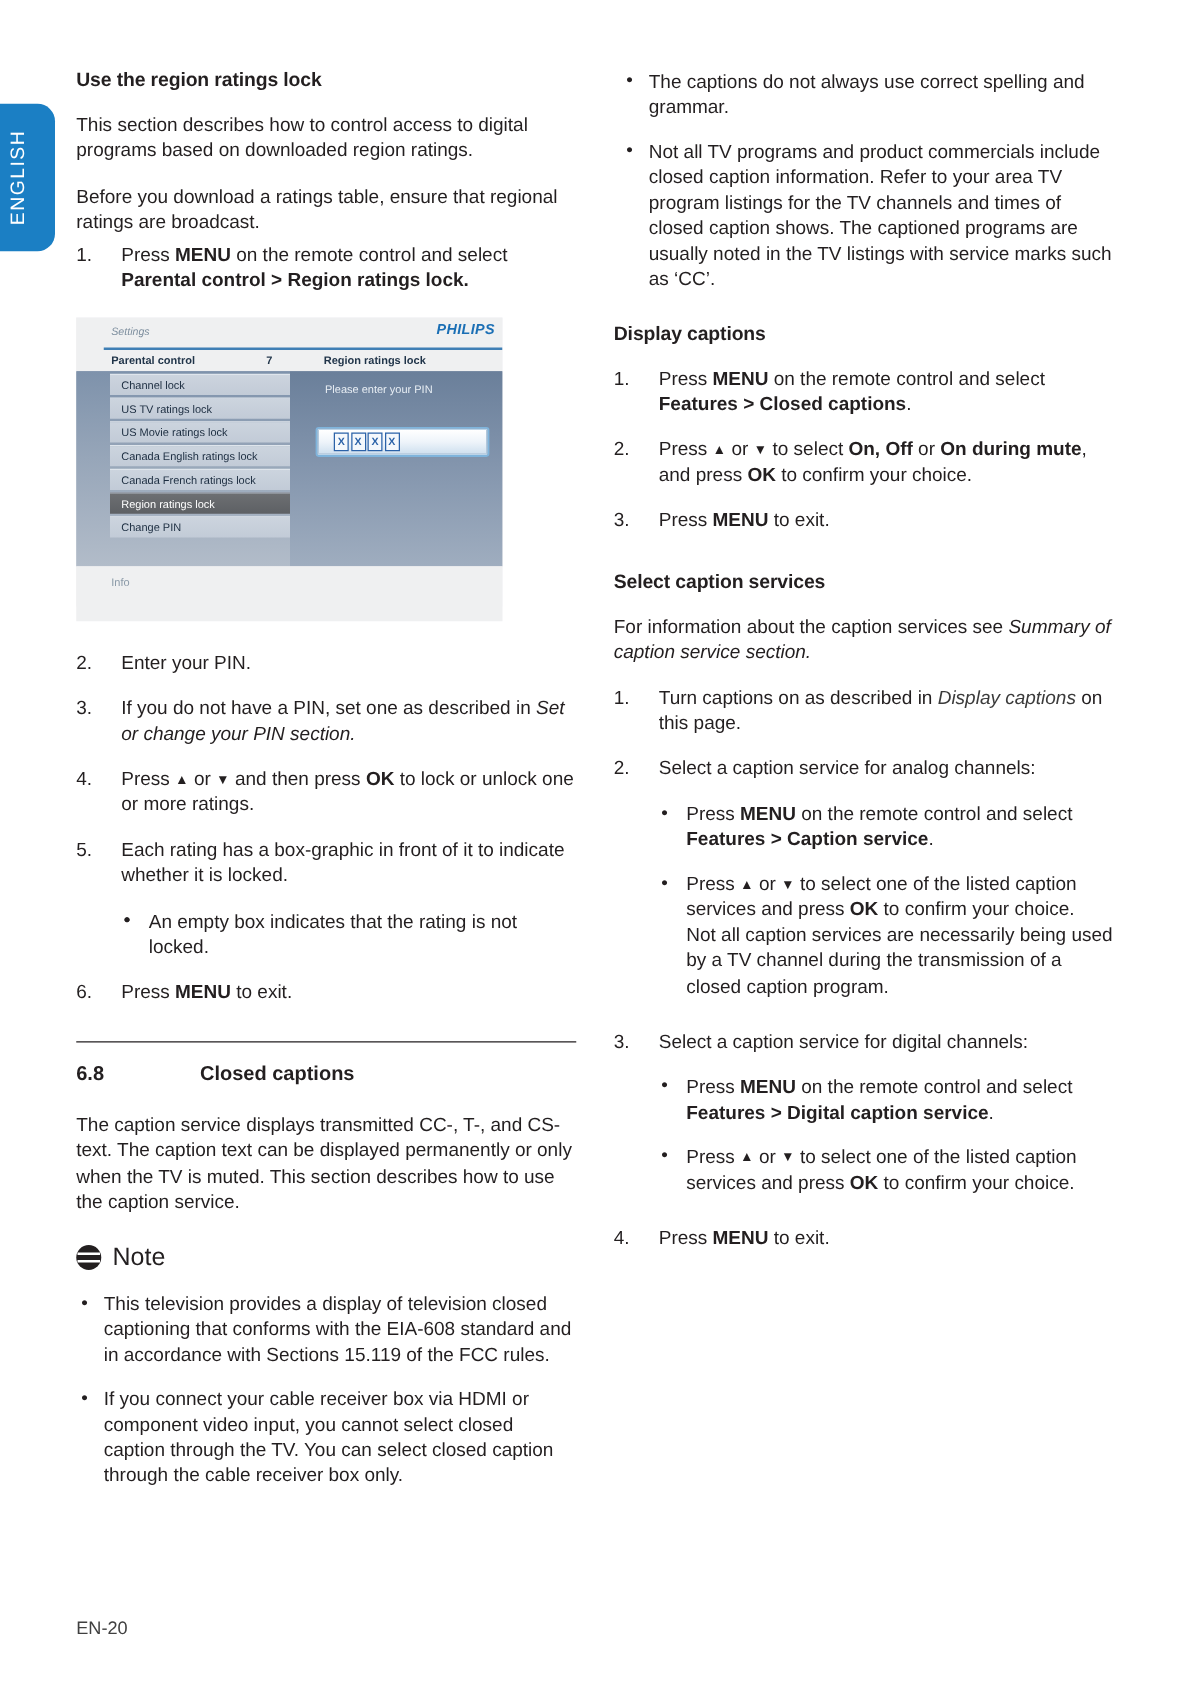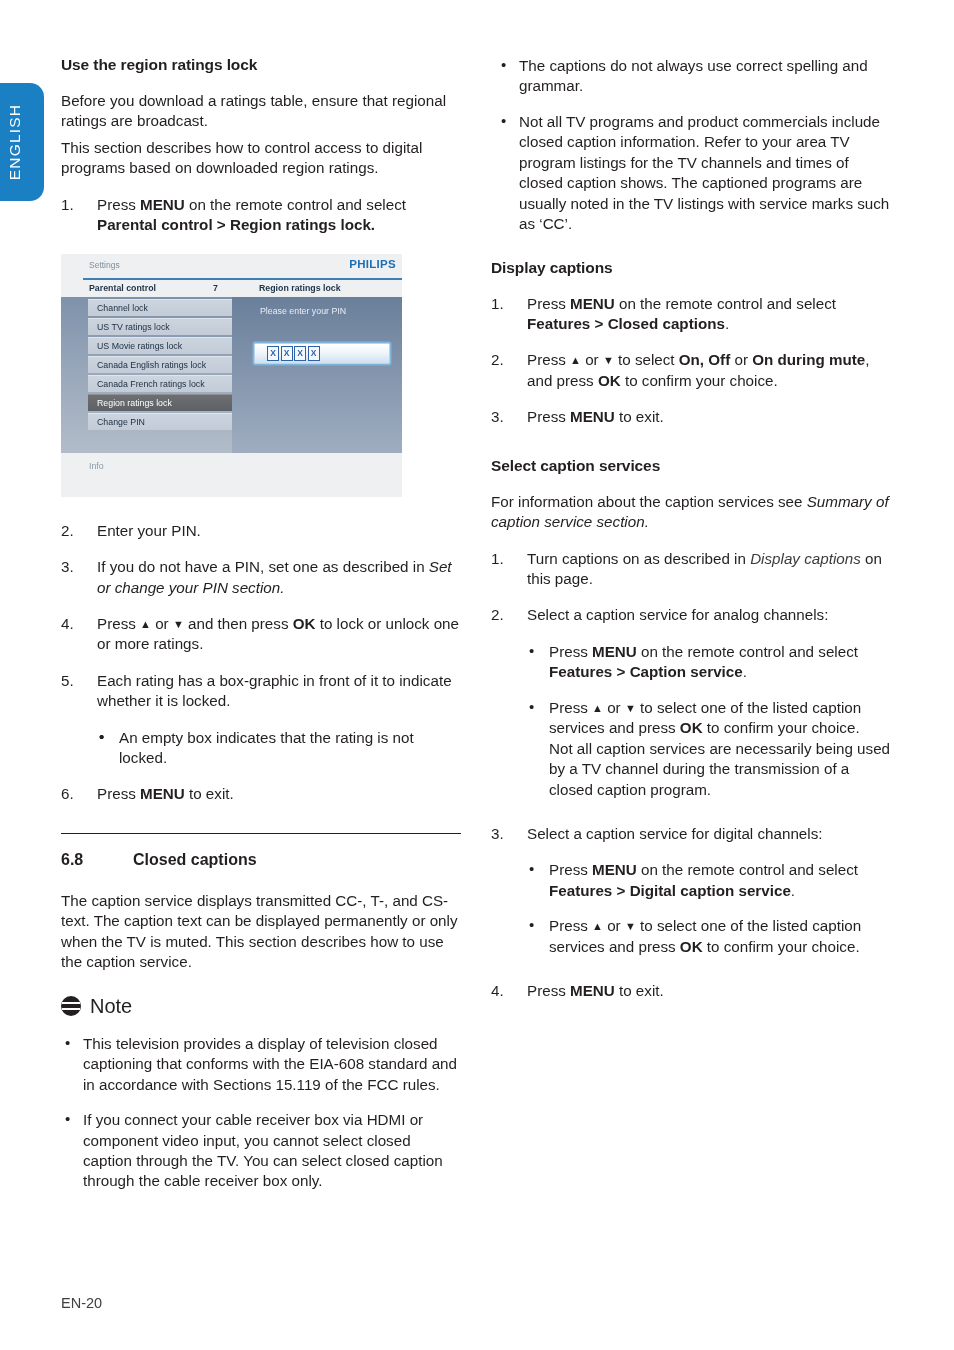--- a/index.html
+++ b/index.html
@@ -120,20 +120,21 @@
     border: 0;
     border-top: 1.6px solid #231f20;
     margin: 0 0 17px 0;
     width: 400px;
   }
   .sec-head {
     font-size: 16px;
     font-weight: bold;
     margin: 0 0 22px 0;
     display: flex;
+    gap: 27px;
   }
   .sec-head .sec-no { width: 72px; }
 
   
   .note-head {
     display: flex;
     align-items: center;
     margin: 0 0 16px 0;
   }
   .note-icon {
@@ -176,20 +177,21 @@
     height: 243px;
     margin: 18px 0 24px 0;
     background: #eff0f1;
     font-family: "Liberation Sans", sans-serif;
     overflow: hidden;
   }
   .tv-topbar {
     position: relative;
     height: 26px;
     background: #eff0f1;
+    font-style: italic;
   }
   .tv-topbar .tv-settings-label {
     position: absolute;
     left: 28px;
     top: 6px;
     font-size: 8.5px;
     color: #7d8e9e;
   }
   .tv-topbar .tv-brand {
     position: absolute;
@@ -317,22 +319,22 @@
 <body>
 
 <div class="lang-tab">
   <span class="lang-text">ENGLISH</span>
 </div>
 
 <div class="col col-left">
 
   <div class="h-sub">Use the region ratings lock</div>
 
+  <p class="body">This section describes how to control access to digital programs based on downloaded region ratings.</p>
   <p class="body tight">Before you download a ratings table, ensure that regional ratings are broadcast.</p>
-  <p class="body">This section describes how to control access to digital programs based on downloaded region ratings.</p>
 
   <div class="num-item nogap">
     <span class="num">1.</span><span>Press </span><b>MENU</b><span> on the remote control and select </span><b>Parental control</b><b> &gt; </b><b>Region ratings lock.</b>
   </div>
 
   <div class="tvshot">
 
     <div class="tv-topbar">
       <span class="tv-settings-label">Settings</span>
       <span class="tv-brand">PHILIPS</span>

